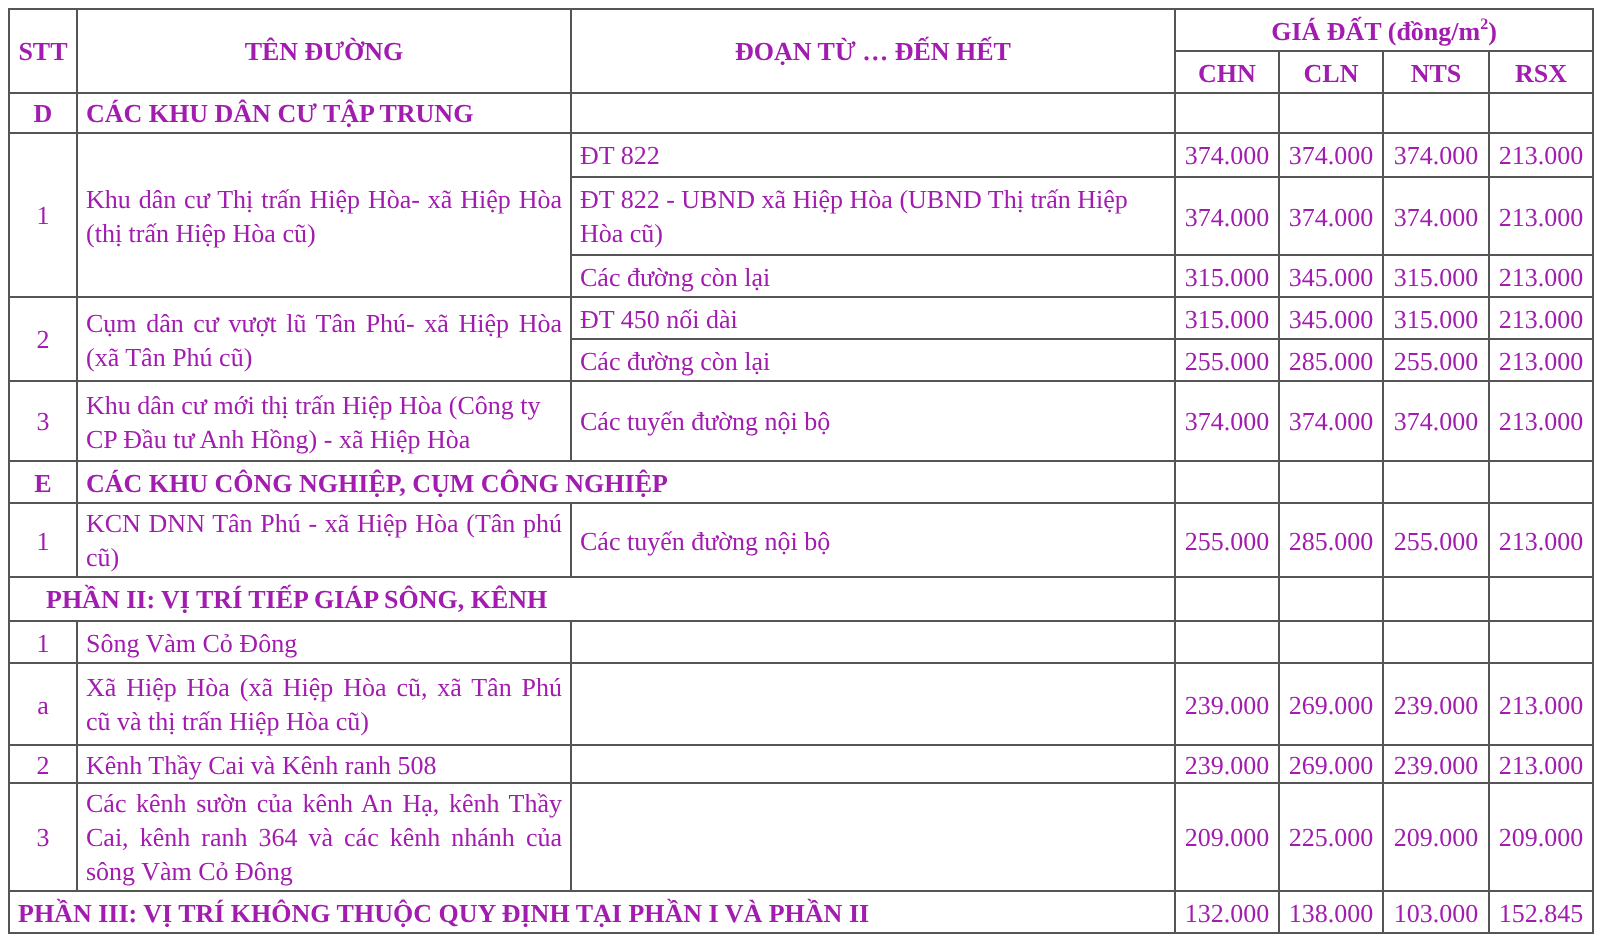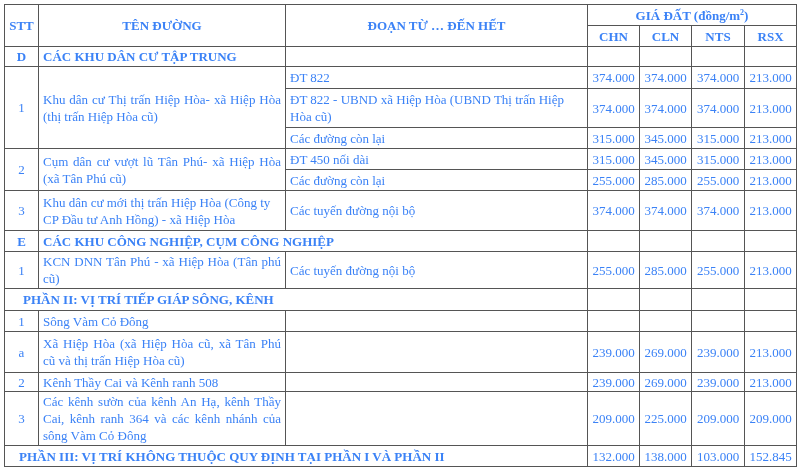--- a/index.html
+++ b/index.html
@@ -4,21 +4,21 @@
 <style>
   html, body { margin: 0; padding: 0; background: #ffffff; }
   body { width: 800px; height: 473px; overflow: hidden; position: relative; }
   table.price-table {
     position: absolute; left: 4px; top: 4px;
     border-collapse: collapse;
     table-layout: fixed;
     width: 792px;
     font-family: "Liberation Serif", "DejaVu Serif", serif;
     font-size: 13px;
-    color: #3b82f6;
+    color: #a21caf;
   }
   table.price-table td, table.price-table th {
     border: 1px solid #555555;
     padding: 0 4px;
     vertical-align: middle;
     line-height: 17px;
     overflow: hidden;
   }
   th { font-weight: bold; text-align: center; }
   .c { text-align: center; }
@@ -171,20 +171,20 @@
     <td class="c">3</td>
     <td class="just">Các kênh sườn của kênh An Hạ, kênh Thầy Cai, kênh ranh 364 và các kênh nhánh của sông Vàm Cỏ Đông</td>
     <td></td>
     <td class="num">209.000</td>
     <td class="num">225.000</td>
     <td class="num">209.000</td>
     <td class="num">209.000</td>
   </tr>
 
   <tr style="height:21px">
-    <td colspan="3" class="b" style="padding-left:14px">PHẦN III: VỊ TRÍ KHÔNG THUỘC QUY ĐỊNH TẠI PHẦN I VÀ PHẦN II</td>
+    <td colspan="3" class="b" style="padding-left:4px">PHẦN III: VỊ TRÍ KHÔNG THUỘC QUY ĐỊNH TẠI PHẦN I VÀ PHẦN II</td>
     <td class="num">132.000</td>
     <td class="num">138.000</td>
     <td class="num">103.000</td>
     <td class="num">152.845</td>
   </tr>
 </tbody>
   </table>
 
 </body></html>

